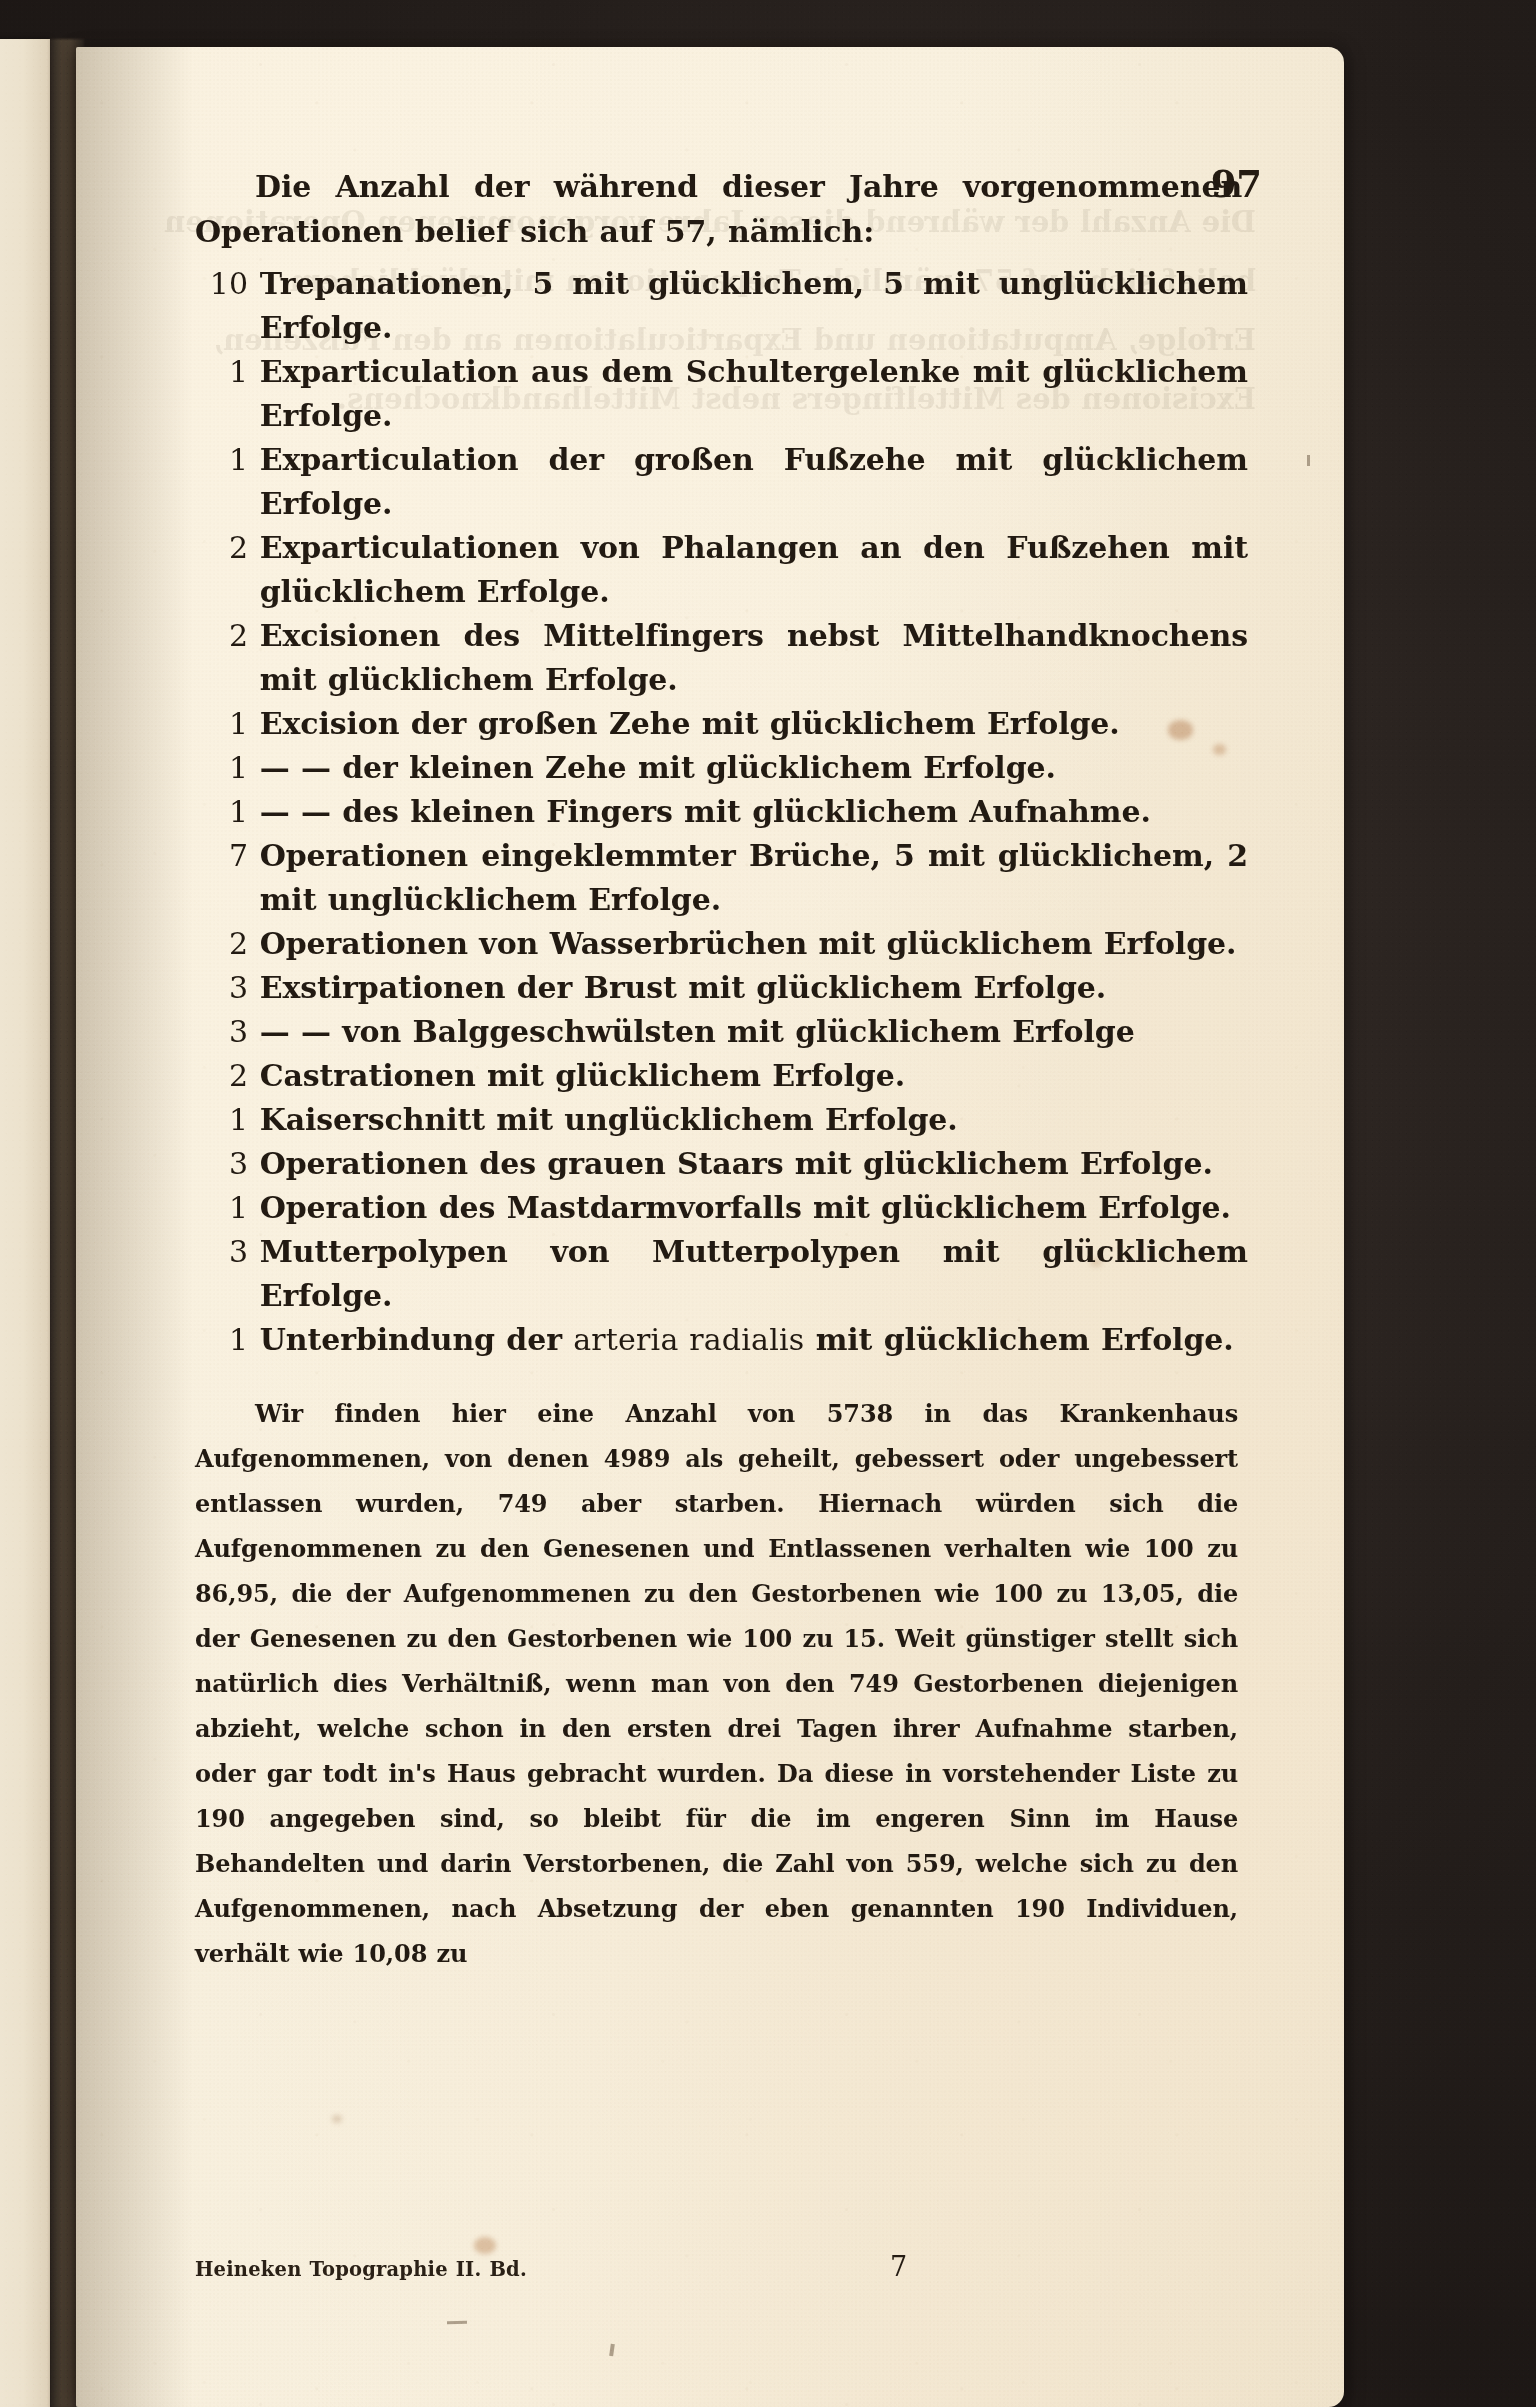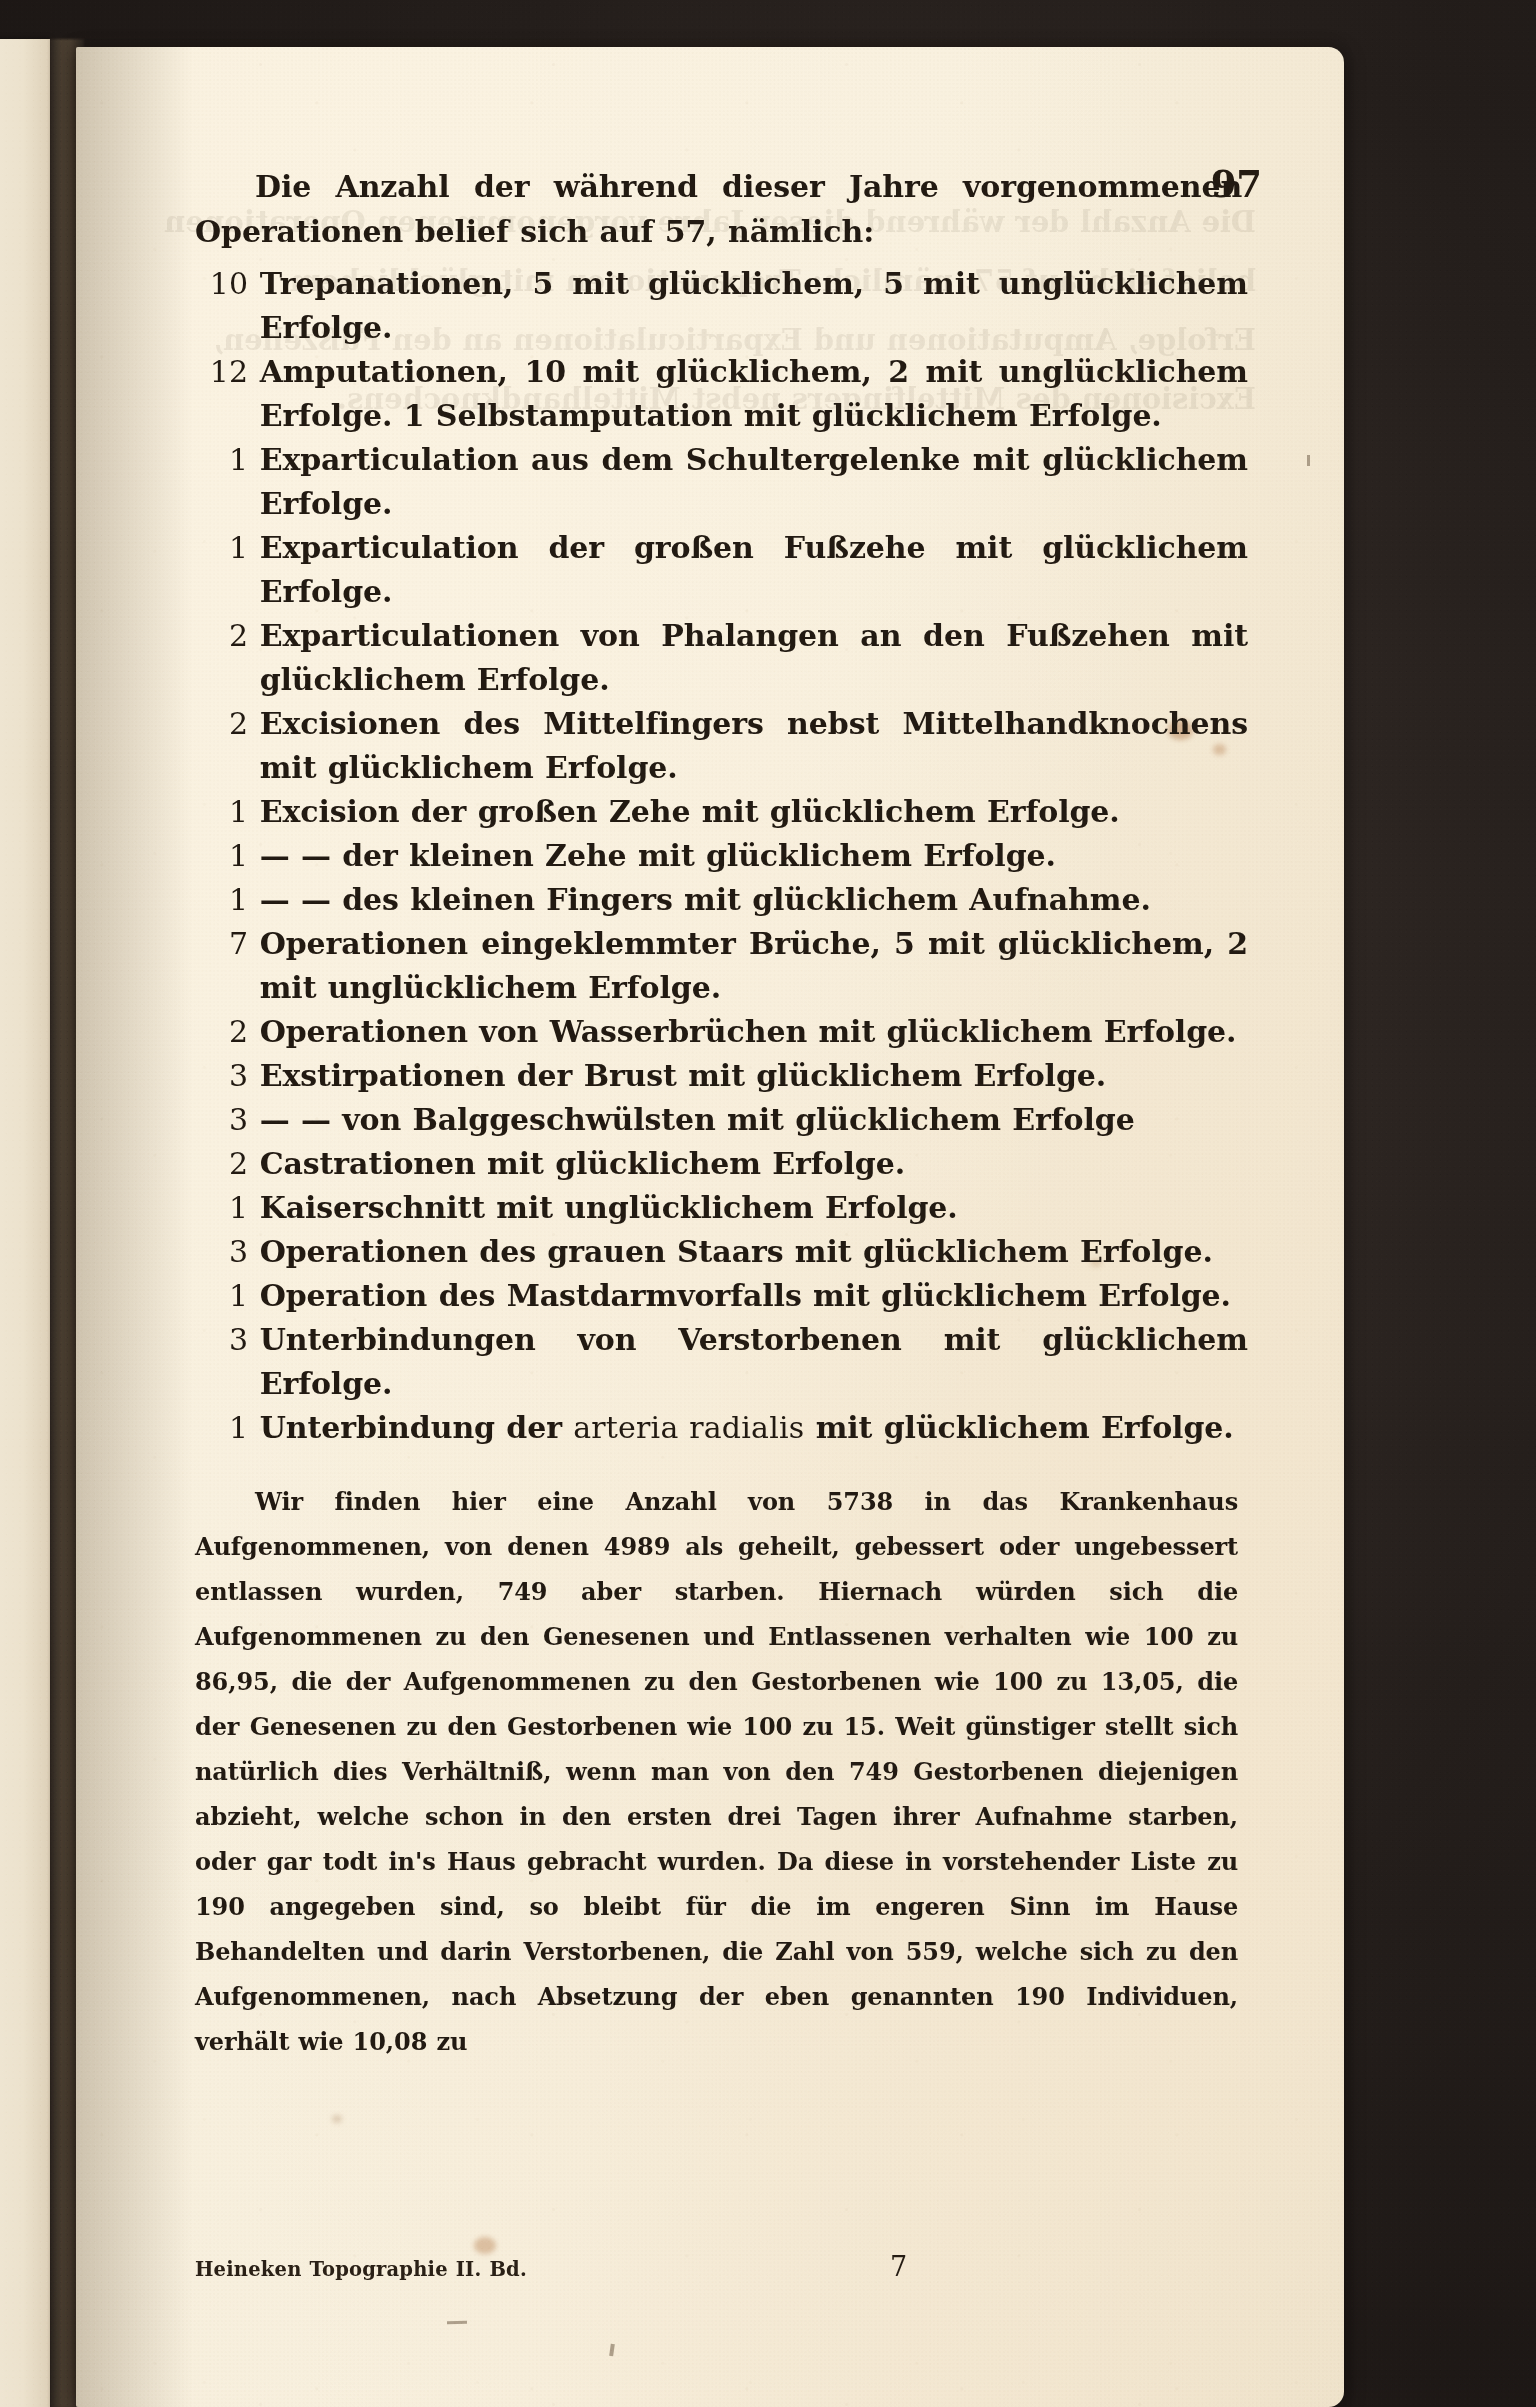--- a/index.html
+++ b/index.html
@@ -269,24 +269,20 @@
     <div class="content">
 
       <p class="intro frak">Die Anzahl der während dieser Jahre vorgenommenen Operationen belief sich auf 57, nämlich:</p>
 
       <ul class="op-list" id="op-list">
           <li class="op-item">
             <span class="op-count">10</span>
             <span class="op-text frak">Trepanationen, 5 mit glücklichem, 5 mit unglücklichem Erfolge.</span>
           </li>
           <li class="op-item">
-            <span class="op-count">12</span>
-            <span class="op-text frak">Amputationen, 10 mit glücklichem, 2 mit unglücklichem Erfolge.  1 Selbstamputation mit glücklichem Erfolge.</span>
-          </li>
-          <li class="op-item">
             <span class="op-count">1</span>
             <span class="op-text frak">Exparticulation aus dem Schultergelenke mit glücklichem Erfolge.</span>
           </li>
           <li class="op-item">
             <span class="op-count">1</span>
             <span class="op-text frak">Exparticulation der großen Fußzehe mit glücklichem Erfolge.</span>
           </li>
           <li class="op-item">
             <span class="op-count">2</span>
             <span class="op-text frak">Exparticulationen von Phalangen an den Fußzehen mit glücklichem Erfolge.</span>
@@ -334,21 +330,21 @@
           <li class="op-item">
             <span class="op-count">3</span>
             <span class="op-text frak">Operationen des grauen Staars mit glücklichem Erfolge.</span>
           </li>
           <li class="op-item">
             <span class="op-count">1</span>
             <span class="op-text frak">Operation des Mastdarmvorfalls mit glücklichem Erfolge.</span>
           </li>
           <li class="op-item">
             <span class="op-count">3</span>
-            <span class="op-text frak">Unterbindungen von Verstorbenen mit glücklichem Erfolge.</span>
+            <span class="op-text frak">Mutterpolypen von Mutterpolypen mit glücklichem Erfolge.</span>
           </li>
           <li class="op-item">
             <span class="op-count">1</span>
             <span class="op-text frak">Unterbindung der <span class="antiqua">arteria radialis</span> mit glücklichem Erfolge.</span>
           </li>
         </ul>
 
       <p class="final frak">Wir finden hier eine Anzahl von 5738 in das Krankenhaus Aufgenommenen, von denen 4989 als geheilt, gebessert oder ungebessert entlassen wurden, 749 aber starben. Hiernach würden sich die Aufgenommenen zu den Genesenen und Entlassenen verhalten wie 100 zu 86,95, die der Aufgenommenen zu den Gestorbenen wie 100 zu 13,05, die der Genesenen zu den Gestorbenen wie 100 zu 15.  Weit günstiger stellt sich natürlich dies Verhältniß, wenn man von den 749 Gestorbenen diejenigen abzieht, welche schon in den ersten drei Tagen ihrer Aufnahme starben, oder gar todt in's Haus gebracht wurden.  Da diese in vorstehender Liste zu 190 angegeben sind, so bleibt für die im engeren Sinn im Hause Behandelten und darin Verstorbenen, die Zahl von 559, welche sich zu den Aufgenommenen, nach Absetzung der eben genannten 190 Individuen, verhält wie 10,08 zu</p>
 
     </div>

